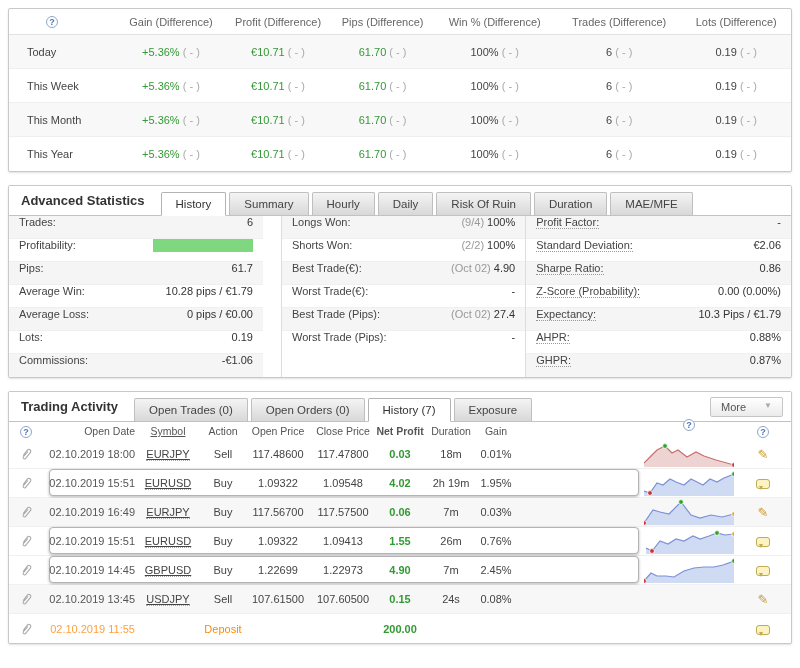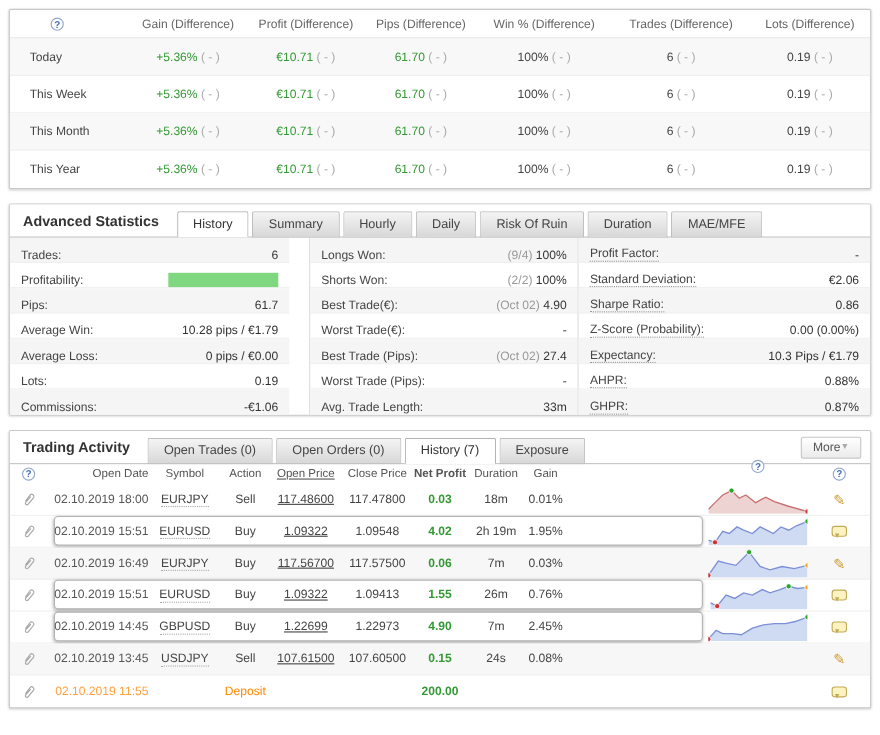--- a/index.html
+++ b/index.html
@@ -5,21 +5,21 @@
   *{box-sizing:border-box;margin:0;padding:0;}
   html,body{width:800px;background:#fff;}
   body{height:668px;font-family:"Liberation Sans",sans-serif;font-size:11px;color:#444;overflow:hidden;}
   .panel{margin:8px 8px 13px 8px;border:1px solid #c9c9c9;border-radius:2px;box-shadow:0 1px 2px rgba(0,0,0,.12);background:#fff;}
   
   .tabbar{display:flex;align-items:flex-end;height:30px;border-bottom:1px solid #c2c2c2;padding-left:12px;background:#fff;position:relative;}
   .panel-title{font-weight:bold;font-size:13px;color:#333;margin-right:16px;align-self:center;padding-bottom:1px;white-space:nowrap;}
   .tabs{display:flex;align-items:flex-end;gap:3px;}
   .tab{display:inline-block;padding:5px 14px;font-size:11.5px;color:#444;background:linear-gradient(#f4f4f4,#d8d8d8);border:1px solid #bfbfbf;border-radius:2px 2px 0 0;margin-bottom:-1px;border-bottom:1px solid #c2c2c2;cursor:pointer;white-space:nowrap;}
   .tab.active{background:#fff;border-color:#b3b3b3;border-bottom:1px solid #fff;color:#333;}
-  .more-btn{margin-left:auto;align-self:center;margin-right:8px;border:1px solid #c5c5c5;background:linear-gradient(#ffffff,#ebebeb);padding:3px 10px;font-size:11px;color:#555;border-radius:2px;display:flex;gap:0;cursor:pointer;}
+  .more-btn{margin-left:auto;align-self:center;margin-right:8px;border:1px solid #c5c5c5;background:linear-gradient(#ffffff,#ebebeb);padding:3px 10px;font-size:11px;color:#555;border-radius:2px;display:flex;gap:18px;cursor:pointer;}
   .more-arrow{font-size:8px;color:#a9a9a9;}
   
   .help{display:inline-block;width:12px;height:12px;line-height:11px;border:1px solid #8fa6cc;border-radius:50%;color:#4a74bb;font-size:9px;font-weight:bold;text-align:center;background:#fff;cursor:pointer;}
   
   .prow{display:flex;align-items:center;}
   .phead{height:26px;color:#666;border-bottom:1px solid #e2e2e2;}
   .pdata{height:34px;border-bottom:1px solid #efefef;}
   .pdata:last-child{border-bottom:none;}
   .pdata.shade{background:#f8f8f8;}
   .pc{text-align:center;}
@@ -27,41 +27,41 @@
   .phead .pc0{padding-left:37px;}
   .pc1{width:105px;}.pc2{width:110px;}.pc3{width:100px;}.pc4{width:125px;}.pc5{width:125px;}.pc6{width:110px;}
   .grn{color:#339933;}
   .drk{color:#444;}
   .dif{color:#aaa;}
   
   .stats-cols{display:flex;}
   .scol0{width:260px;}
   .scol1{width:250px;border-left:1px solid #ddd;margin-left:18px;}
   .scol2{width:272px;border-left:1px solid #ddd;}
-  .srow{display:flex;justify-content:space-between;align-items:flex-end;height:23px;padding:0 10px;border-bottom:1px solid #f0f0f0;}
+  .srow{display:flex;justify-content:space-between;align-items:flex-start;height:23px;padding:0 10px;border-bottom:1px solid #f0f0f0;}
   .srow:last-child{border-bottom:none;}
   .srow.shade{background:#f5f5f5;}
   .slabel{color:#444;white-space:nowrap;}
   .slabel.dotted{border-bottom:1px dotted #999;cursor:help;}
   .sval{color:#333;white-space:nowrap;}
   .spre{color:#999;}
   .pbar{width:100px;height:13px;background:#7fd77f;display:inline-block;}
   
   .arow{display:flex;align-items:center;position:relative;}
   .ahead{height:18px;color:#555;font-size:10.5px;}
   .adata{height:29px;border-bottom:1px solid #f0f0f0;}
   .adata:last-child{border-bottom:none;}
   .adata.shade{background:#f7f7f7;}
   .adata.hl::before{content:"";position:absolute;left:40px;width:588px;top:0;bottom:1px;background:#fff;border:1px solid #b3b3b3;border-radius:4px;box-shadow:0 1px 3px rgba(0,0,0,.28);}
   .ac{position:relative;text-align:center;white-space:nowrap;}
   .ac-attach{width:34px;}
   .ac-date{width:92px;color:#555;text-align:right;}
-  .ac-symbol{width:66px;}
+  .ac-symbol{width:66px;text-decoration:underline;}
   .ac-action{width:44px;}
-  .ac-open{width:66px;text-decoration:underline;}
+  .ac-open{width:66px;}
   .ac-close{width:64px;}
   .ac-profit{width:50px;color:#339933;font-weight:bold;}
   .ac-duration{width:52px;}
   .ac-gain{width:38px;}
   .ac-spacer{flex:1;}
   .ac-chart{width:92px;height:26px;}
   .ac-icon{width:56px;}
   .sym{border-bottom:1px dotted #aaa;cursor:pointer;}
   .dep-date{color:#ffa040;}
   .dep-action{color:#ff8800;}
@@ -185,24 +185,20 @@
           <span class="sval"><span>-</span></span>
         </div>
         <div class="srow shade">
           <span class="slabel">Best Trade (Pips):</span>
           <span class="sval"><span class="spre">(Oct 02) </span><span>27.4</span></span>
         </div>
         <div class="srow">
           <span class="slabel">Worst Trade (Pips):</span>
           <span class="sval"><span>-</span></span>
         </div>
-        <div class="srow shade">
-          <span class="slabel">Avg. Trade Length:</span>
-          <span class="sval"><span>33m</span></span>
-        </div>
       </div>
       <div class="scol scol2">
         <div class="srow shade">
           <span class="slabel dotted">Profit Factor:</span>
           <span class="sval"><span>-</span></span>
         </div>
         <div class="srow">
           <span class="slabel dotted">Standard Deviation:</span>
           <span class="sval"><span>€2.06</span></span>
         </div>

